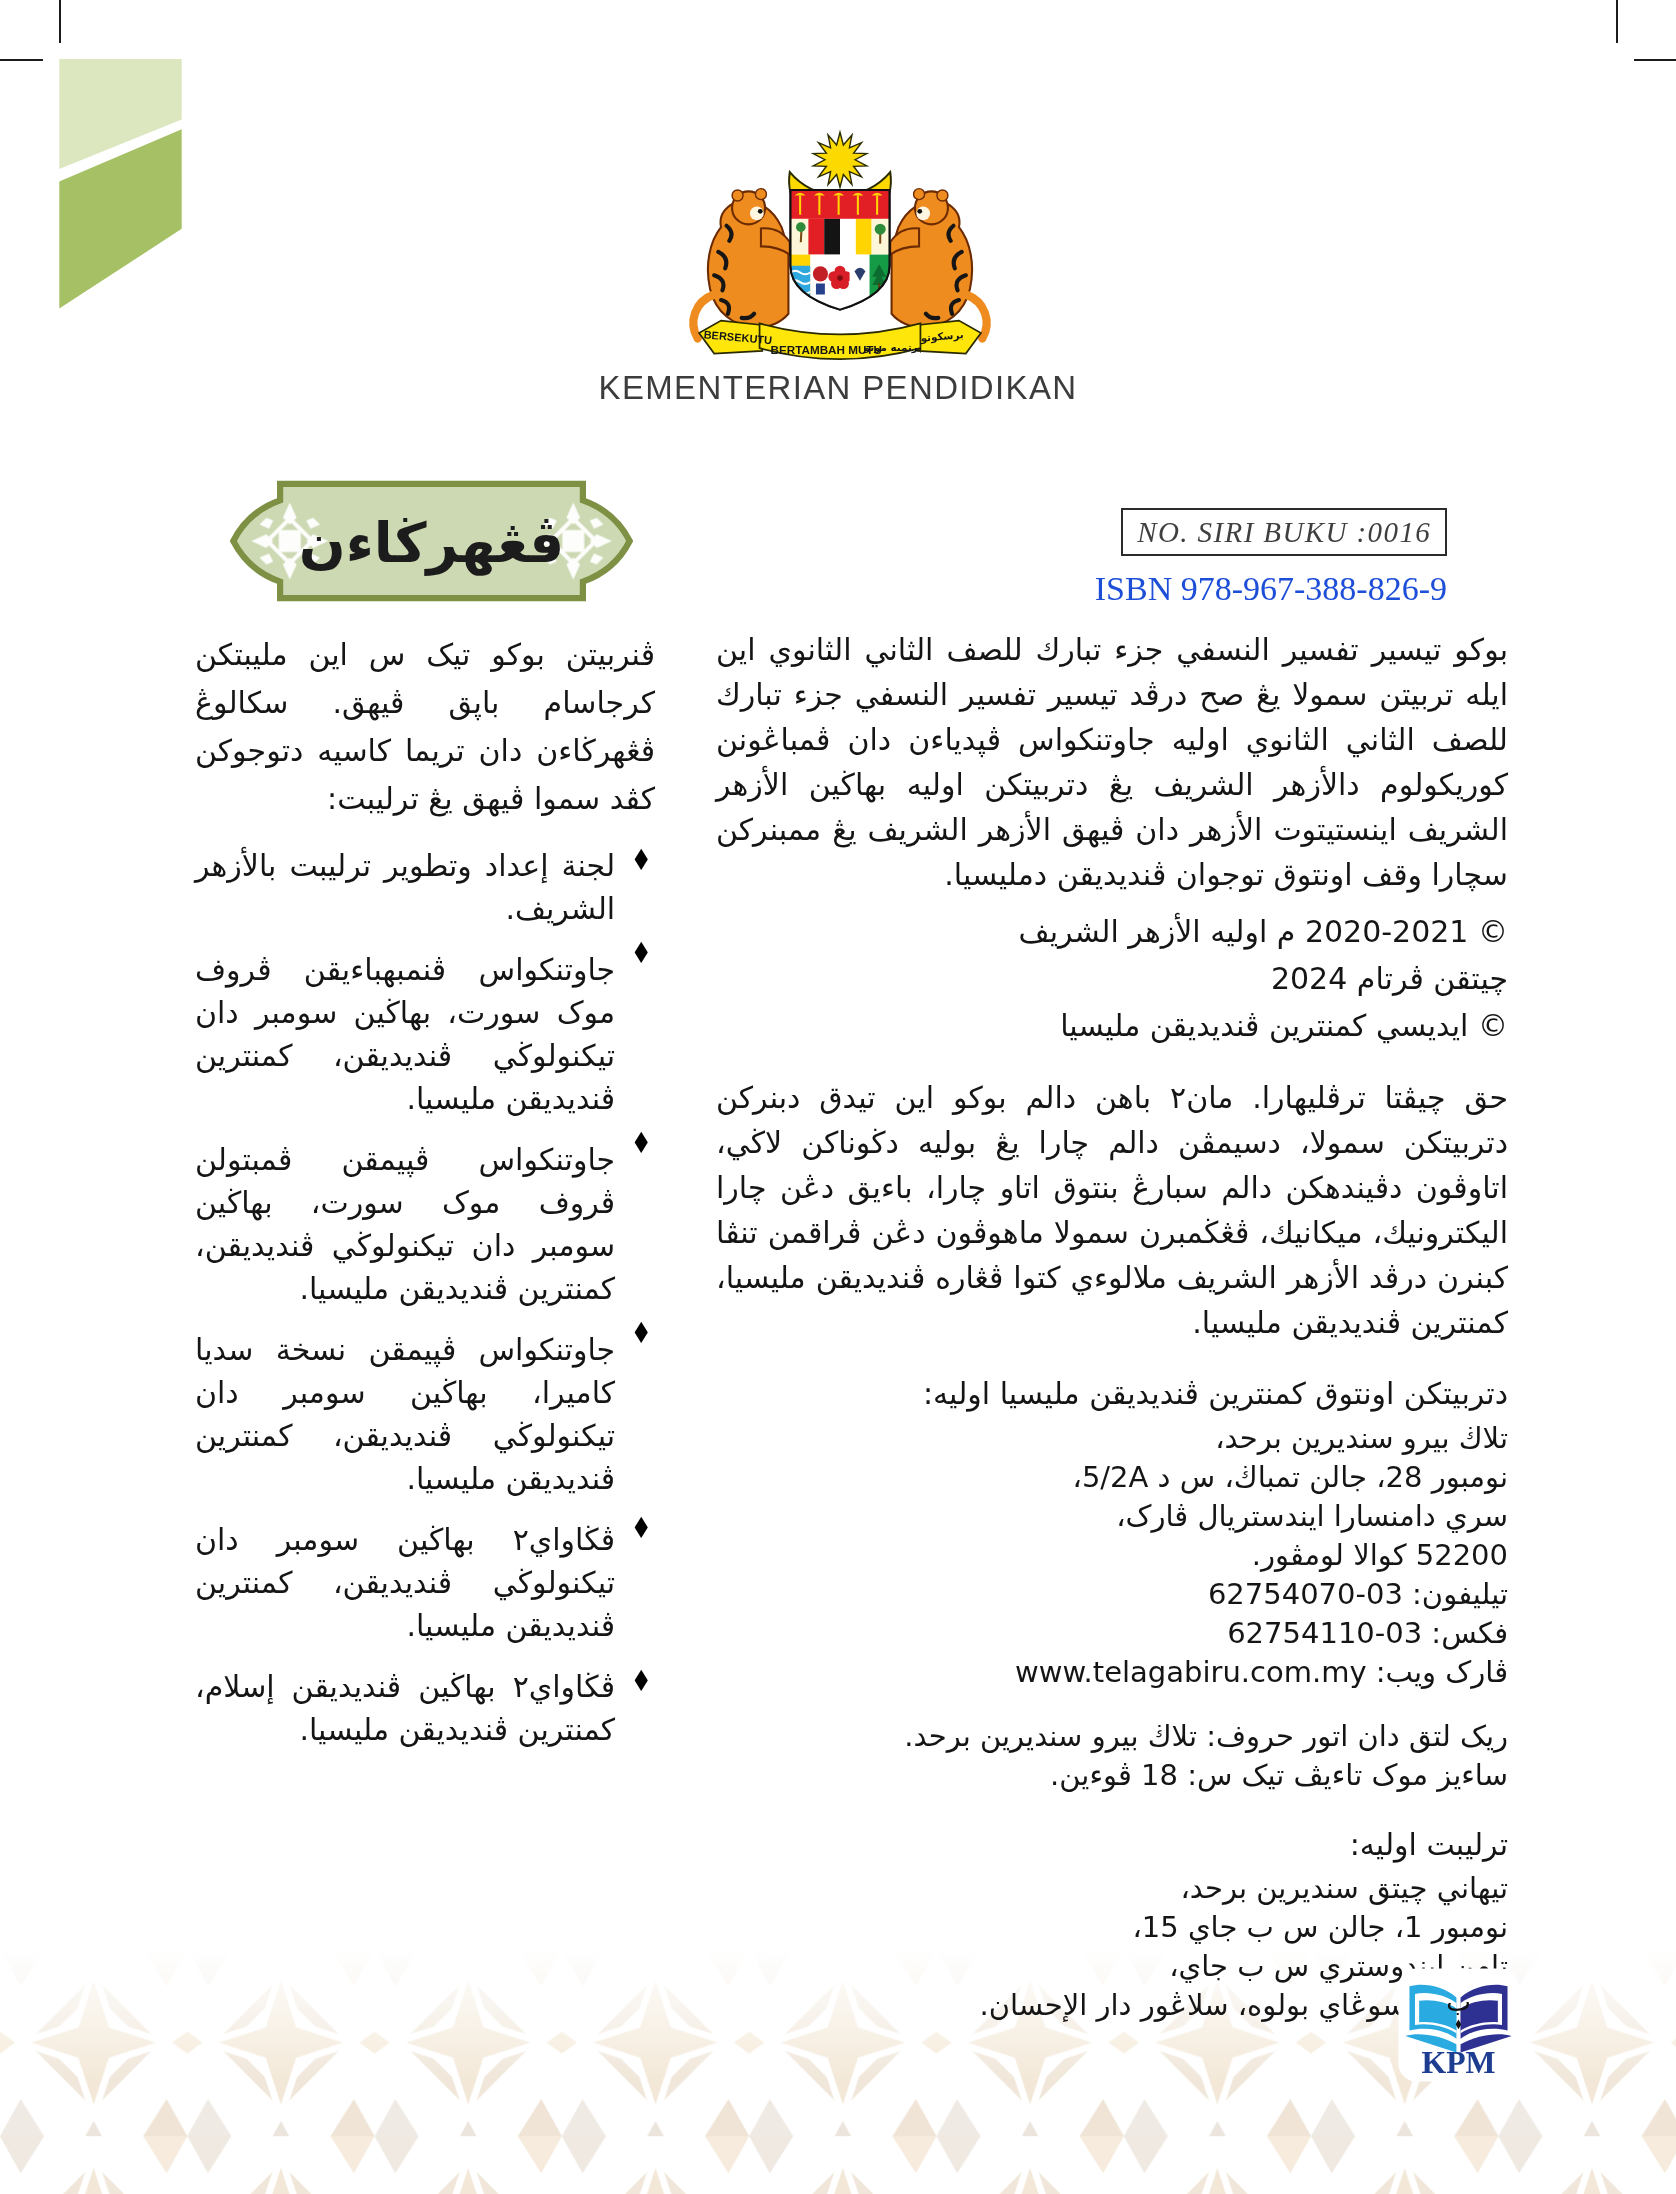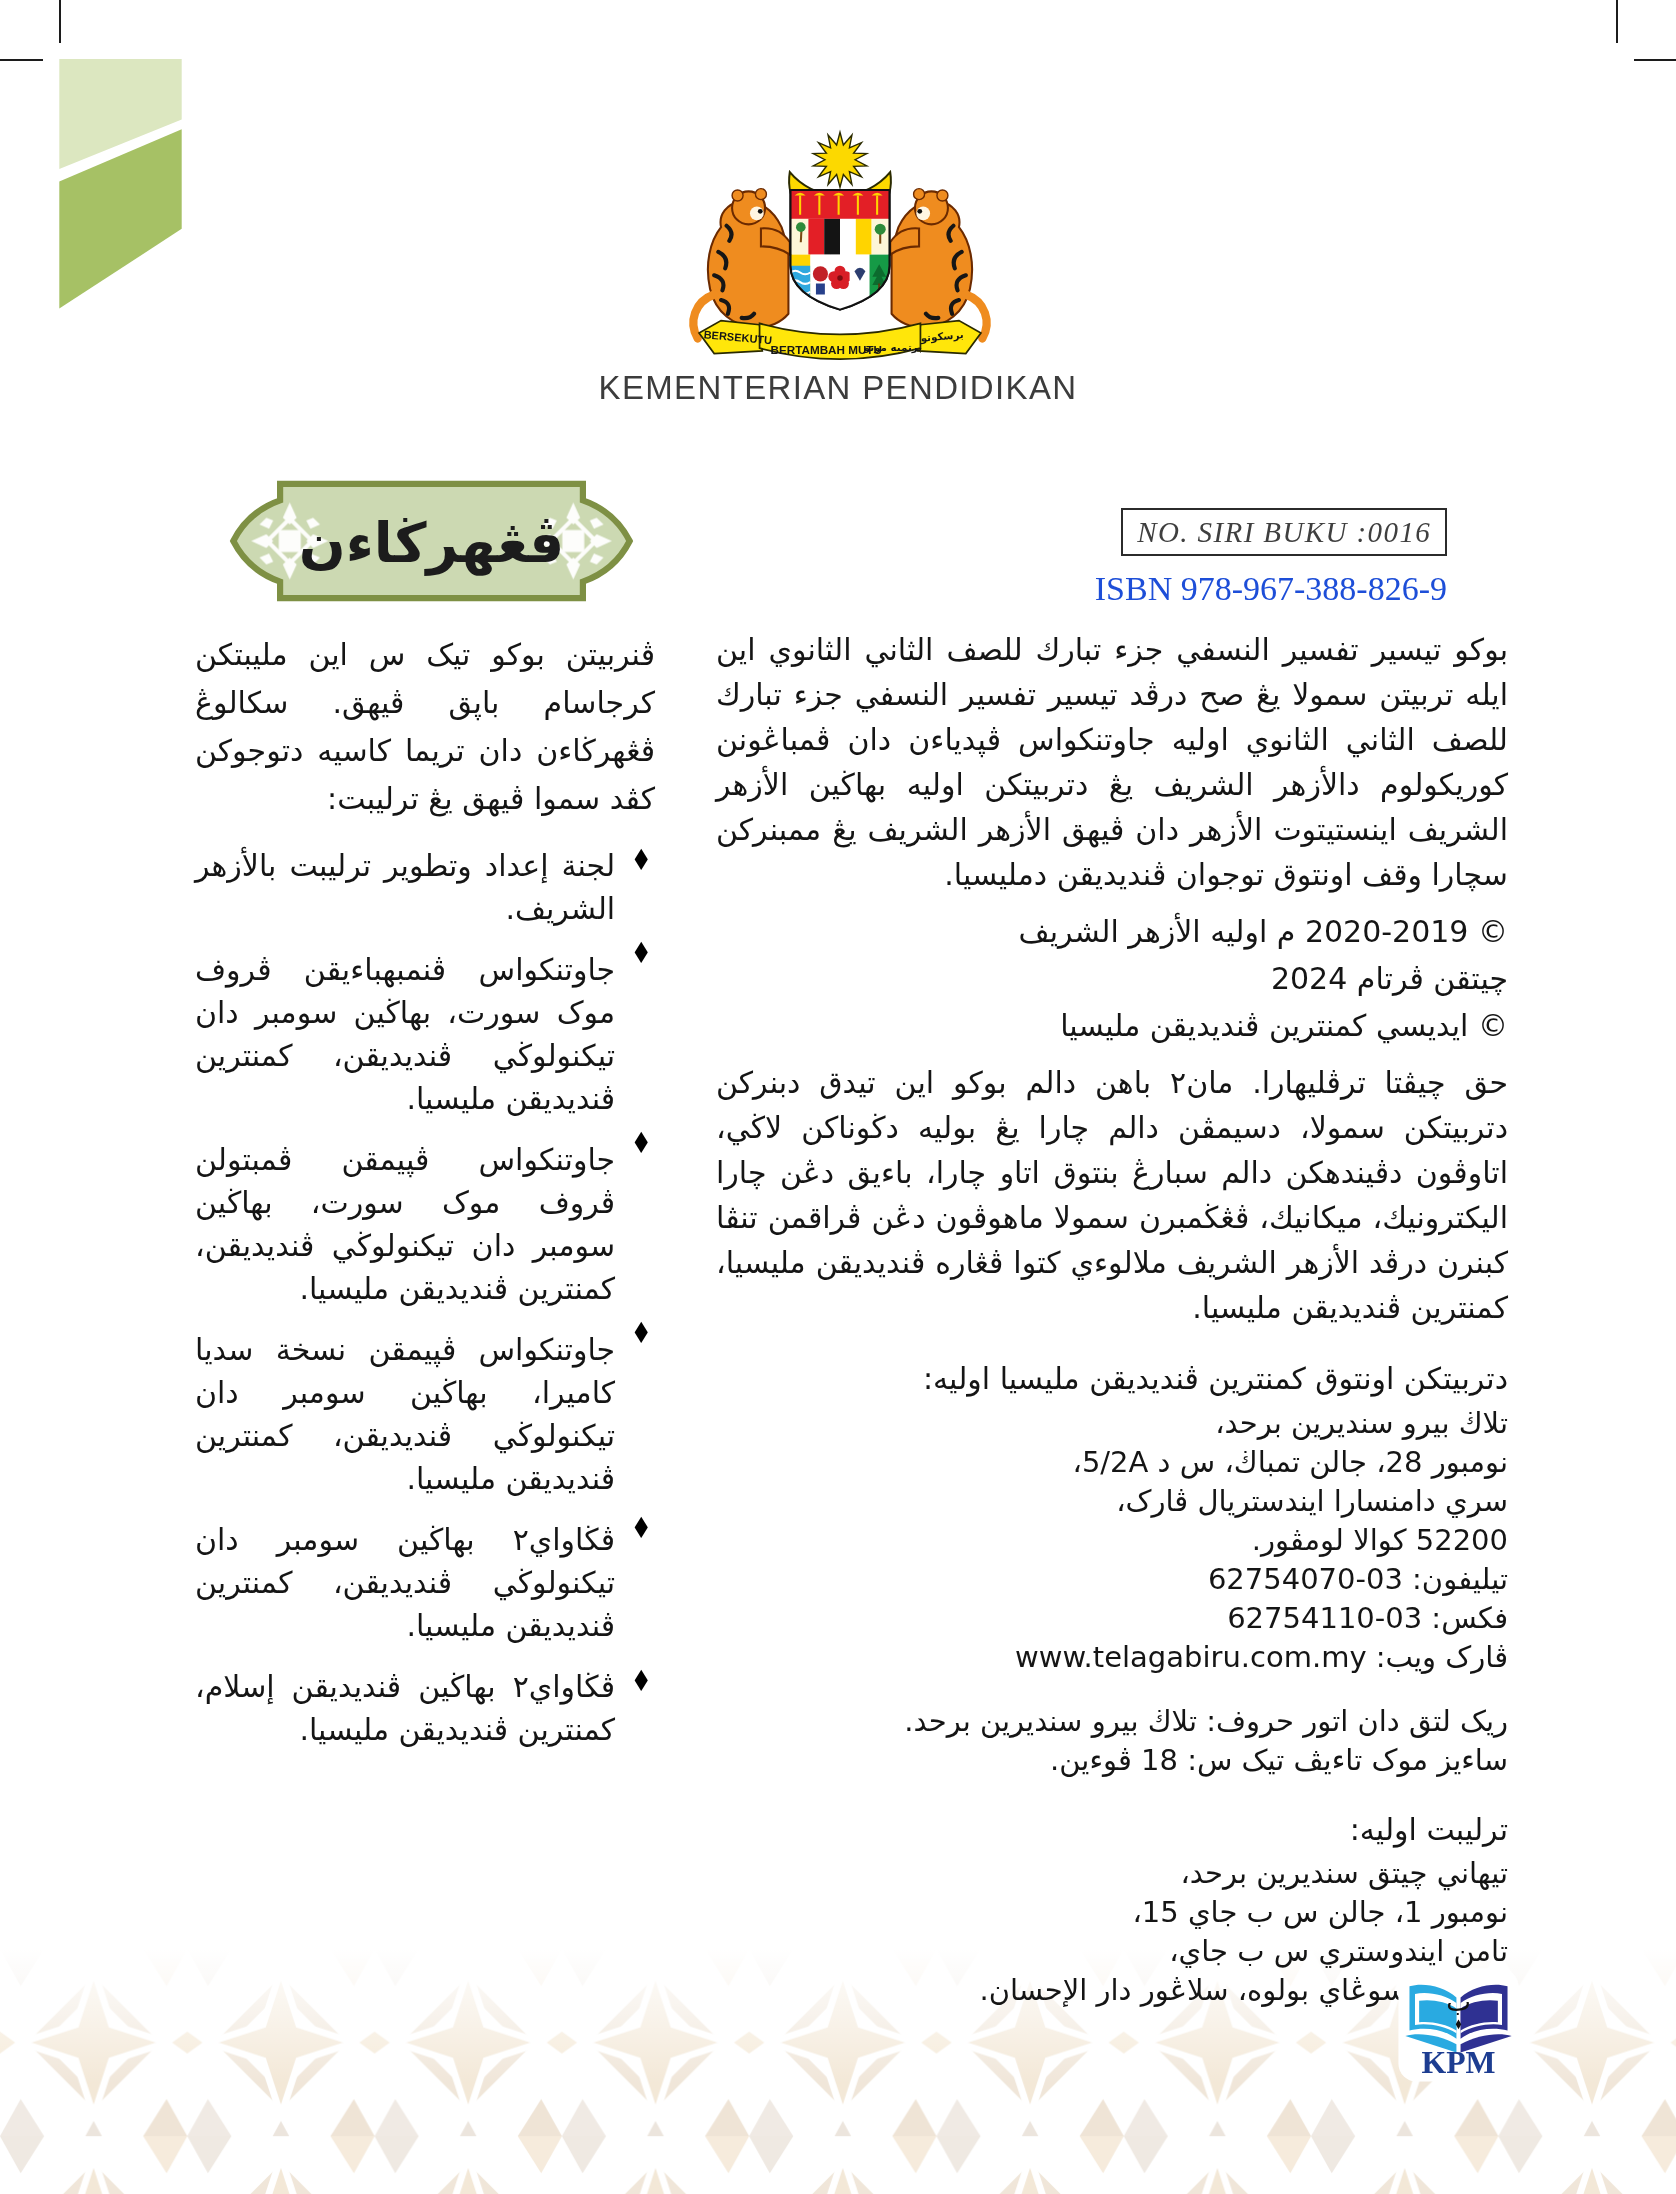--- a/index.html
+++ b/index.html
@@ -24,21 +24,21 @@
   
   .right-col{position:absolute;left:716px;top:508px;width:792px;direction:rtl;text-align:right;}
   .serial-row{text-align:right;font-style:italic;}
   .serial-box{display:inline-block;direction:ltr;border:2.8px solid #2b2b2b;padding:5.5px 13.8px;
       margin-right:61px;font-family:"Liberation Serif",serif;font-size:29px;color:#3f3f3f;letter-spacing:1.4px;}
   .isbn-row{margin:13.8px 61px 0 0;font-family:"Liberation Serif",serif;font-size:34px;color:#1d4ed8;direction:ltr;}
   .para{font-size:30px;line-height:45px;text-align:justify;text-align-last:right;}
   .p-source{margin-top:19px;}
   .copy-line{font-size:30px;line-height:47px;}
   .copy-block{margin-top:11px;}
-  .p-rights{margin-top:11px;}
+  .p-rights{margin-top:26px;}
   .block-heading{margin-top:27.5px;font-size:30px;line-height:43px;}
   .rline{font-size:29px;line-height:39px;}
   .pub-lines{margin-top:4.1px;}
   .typeset-lines{margin-top:25px;}
   .printer-lines{margin-top:2.8px;}
   .printed-heading{margin-top:27.5px;}
   
   .pattern-band{position:absolute;left:0;top:1949px;width:1676px;height:245px;}
   .kpm-logo{position:absolute;left:1397px;top:1967px;width:123px;height:116px;}
 </style>
@@ -245,21 +245,21 @@
 
   <div class="right-col">
     <div class="serial-row">
       <span class="serial-box">NO. SIRI BUKU :0016</span>
     </div>
     <div class="isbn-row">ISBN 978-967-388-826-9</div>
 
     <div class="para p-source">بوكو تيسير تفسير النسفي جزء تبارك للصف الثاني الثانوي اين ايله تربيتن سمولا يڠ صح درڤد تيسير تفسير النسفي جزء تبارك للصف الثاني الثانوي اوليه جاوتنكواس ڤڽدياءن دان ڤمباڠونن كوريكولوم دالأزهر الشريف يڠ دتربيتكن اوليه بهاڬين الأزهر الشريف اينستيتوت الأزهر دان ڤيهق الأزهر الشريف يڠ ممبنركن سچارا وقف اونتوق توجوان ڤنديديقن دمليسيا.</div>
 
     <div class="copy-block">
-      <div class="copy-line">© 2020-2019 م اوليه الأزهر الشريف</div>
+      <div class="copy-line">© 2020-2021 م اوليه الأزهر الشريف</div>
       <div class="copy-line">چيتقن ڤرتام 2024</div>
       <div class="copy-line">© ايديسي كمنترين ڤنديديقن مليسيا</div>
     </div>
 
     <div class="para p-rights">حق چيڤتا ترڤليهارا. مان٢ باهن دالم بوكو اين تيدق دبنركن دتربيتكن سمولا، دسيمڤن دالم چارا يڠ بوليه دڬوناكن لاڬي، اتاوڤون دڤيندهكن دالم سبارڠ بنتوق اتاو چارا، باءيق دڠن چارا اليكترونيك، ميكانيك، ڤڠڬمبرن سمولا ماهوڤون دڠن ڤراقمن تنڤا كبنرن درڤد الأزهر الشريف ملالوءي كتوا ڤڠاره ڤنديديقن مليسيا، كمنترين ڤنديديقن مليسيا.</div>
 
     <div class="block-heading">دتربيتكن اونتوق كمنترين ڤنديديقن مليسيا اوليه:</div>
     <div class="pub-lines">
         <div class="rline">تلاڬ بيرو سنديرين برحد،</div>
         <div class="rline">نومبور 28، جالن تمباڬ، س د 5/2A،</div>

